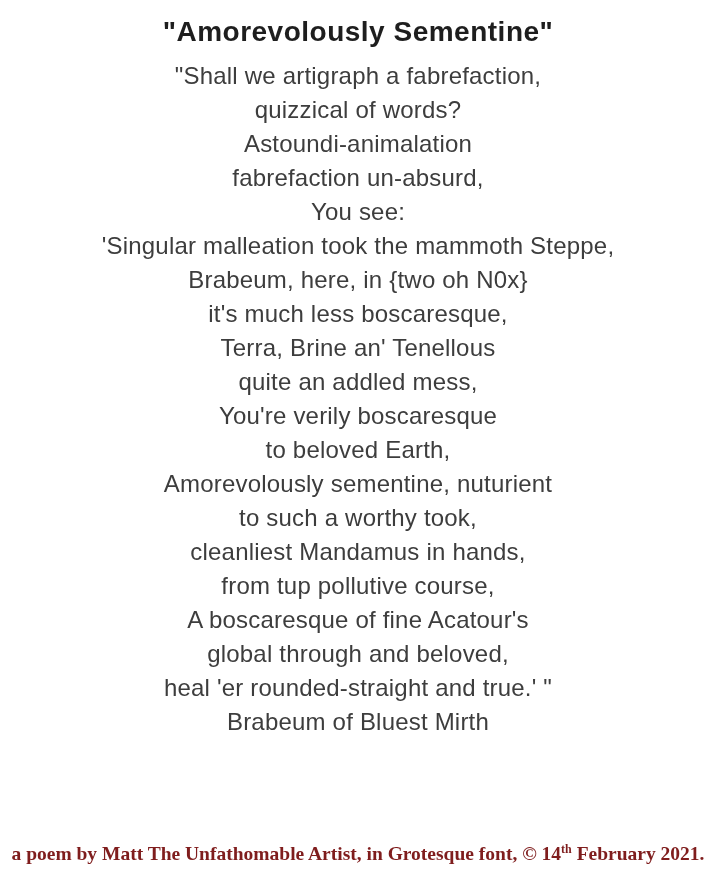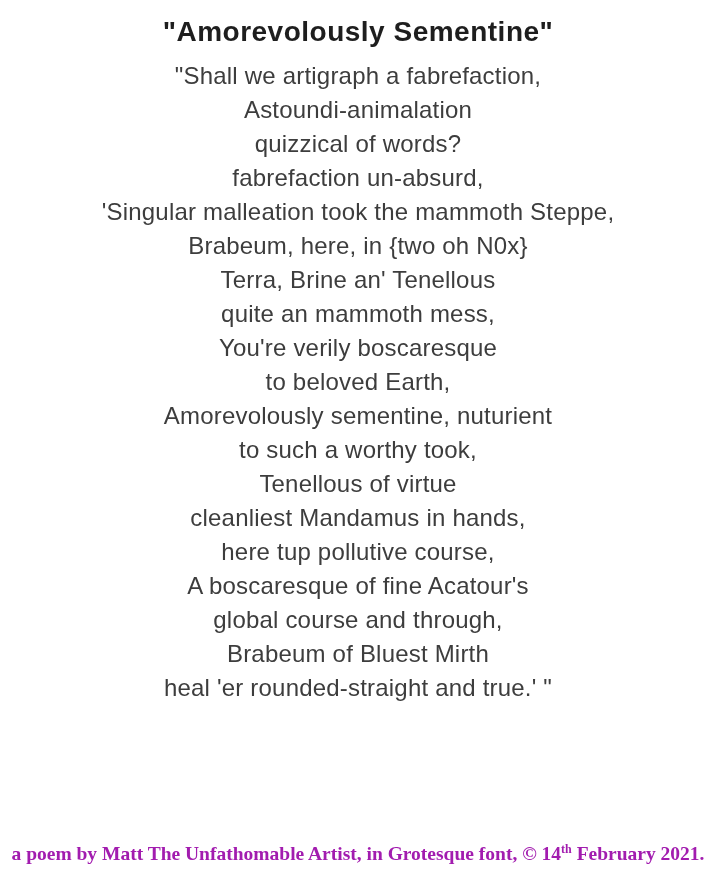--- a/index.html
+++ b/index.html
@@ -40,52 +40,53 @@
   }
   .footer-credit {
     position: absolute;
     left: 0;
     right: 0;
     top: 843px;
     text-align: center;
     font-family: "Liberation Serif", "DejaVu Serif", serif;
     font-weight: 700;
     font-size: 19.5px;
-    color: #a21caf;
+    color: #7f1d1d;
   }
   .footer-credit sup {
     font-size: 12px;
     vertical-align: super;
     line-height: 0;
   }
 </style>
 </head>
 <body>
 
 <div class="page">
 
   <h1 class="poem-title">"Amorevolously Sementine"</h1>
 
   <div class="poem-body">
       <span class="poem-line">"Shall we artigraph a fabrefaction,</span>
+      <span class="poem-line">quizzical of words?</span>
       <span class="poem-line">Astoundi-animalation</span>
-      <span class="poem-line">quizzical of words?</span>
       <span class="poem-line">fabrefaction un-absurd,</span>
+      <span class="poem-line">You see:</span>
       <span class="poem-line">'Singular malleation took the mammoth Steppe,</span>
       <span class="poem-line">Brabeum, here, in {two oh N0x}</span>
+      <span class="poem-line">it's much less boscaresque,</span>
       <span class="poem-line">Terra, Brine an' Tenellous</span>
-      <span class="poem-line">quite an mammoth mess,</span>
+      <span class="poem-line">quite an addled mess,</span>
       <span class="poem-line">You're verily boscaresque</span>
       <span class="poem-line">to beloved Earth,</span>
       <span class="poem-line">Amorevolously sementine, nuturient</span>
       <span class="poem-line">to such a worthy took,</span>
-      <span class="poem-line">Tenellous of virtue</span>
       <span class="poem-line">cleanliest Mandamus in hands,</span>
-      <span class="poem-line">here tup pollutive course,</span>
+      <span class="poem-line">from tup pollutive course,</span>
       <span class="poem-line">A boscaresque of fine Acatour's</span>
-      <span class="poem-line">global course and through,</span>
+      <span class="poem-line">global through and beloved,</span>
+      <span class="poem-line">heal 'er rounded-straight and true.' "</span>
       <span class="poem-line">Brabeum of Bluest Mirth</span>
-      <span class="poem-line">heal 'er rounded-straight and true.' "</span>
     </div>
 
   <div class="footer-credit"><span>a poem by Matt The Unfathomable Artist, in Grotesque font, © 14</span><sup>th</sup><span> February 2021.</span></div>
 
 </div>
 
 </body></html>

